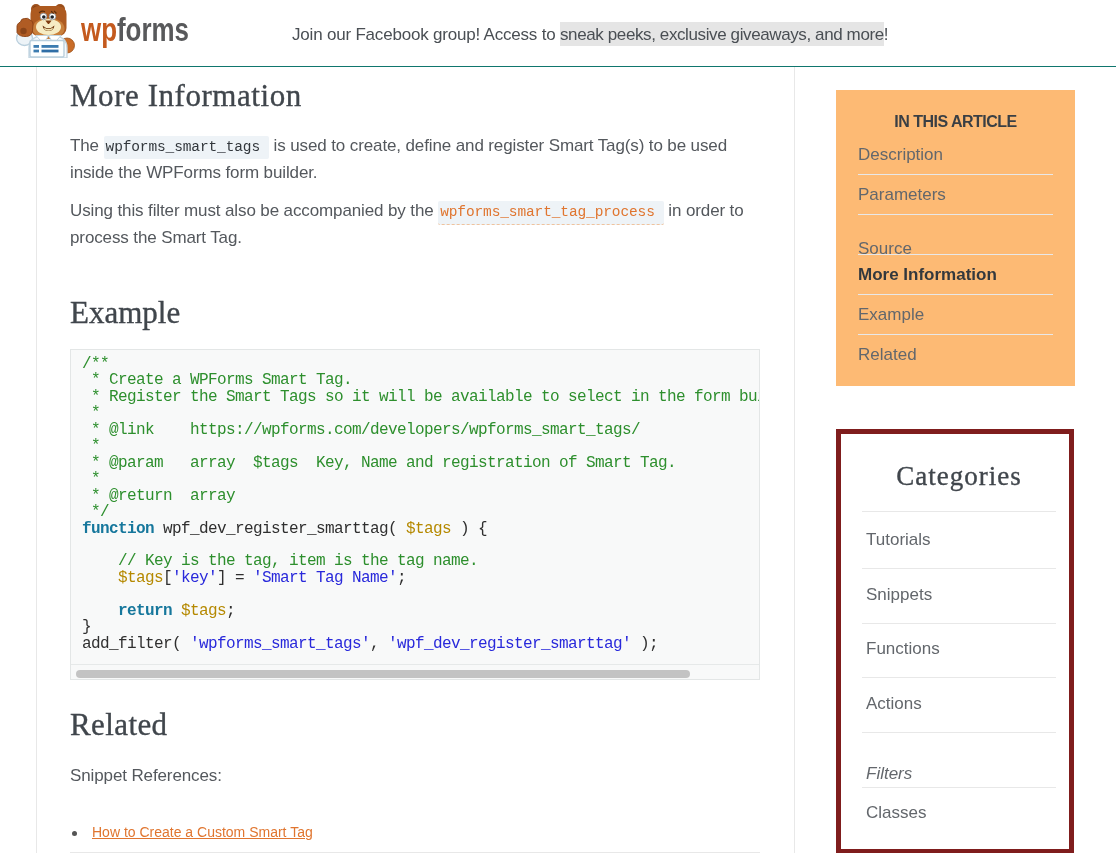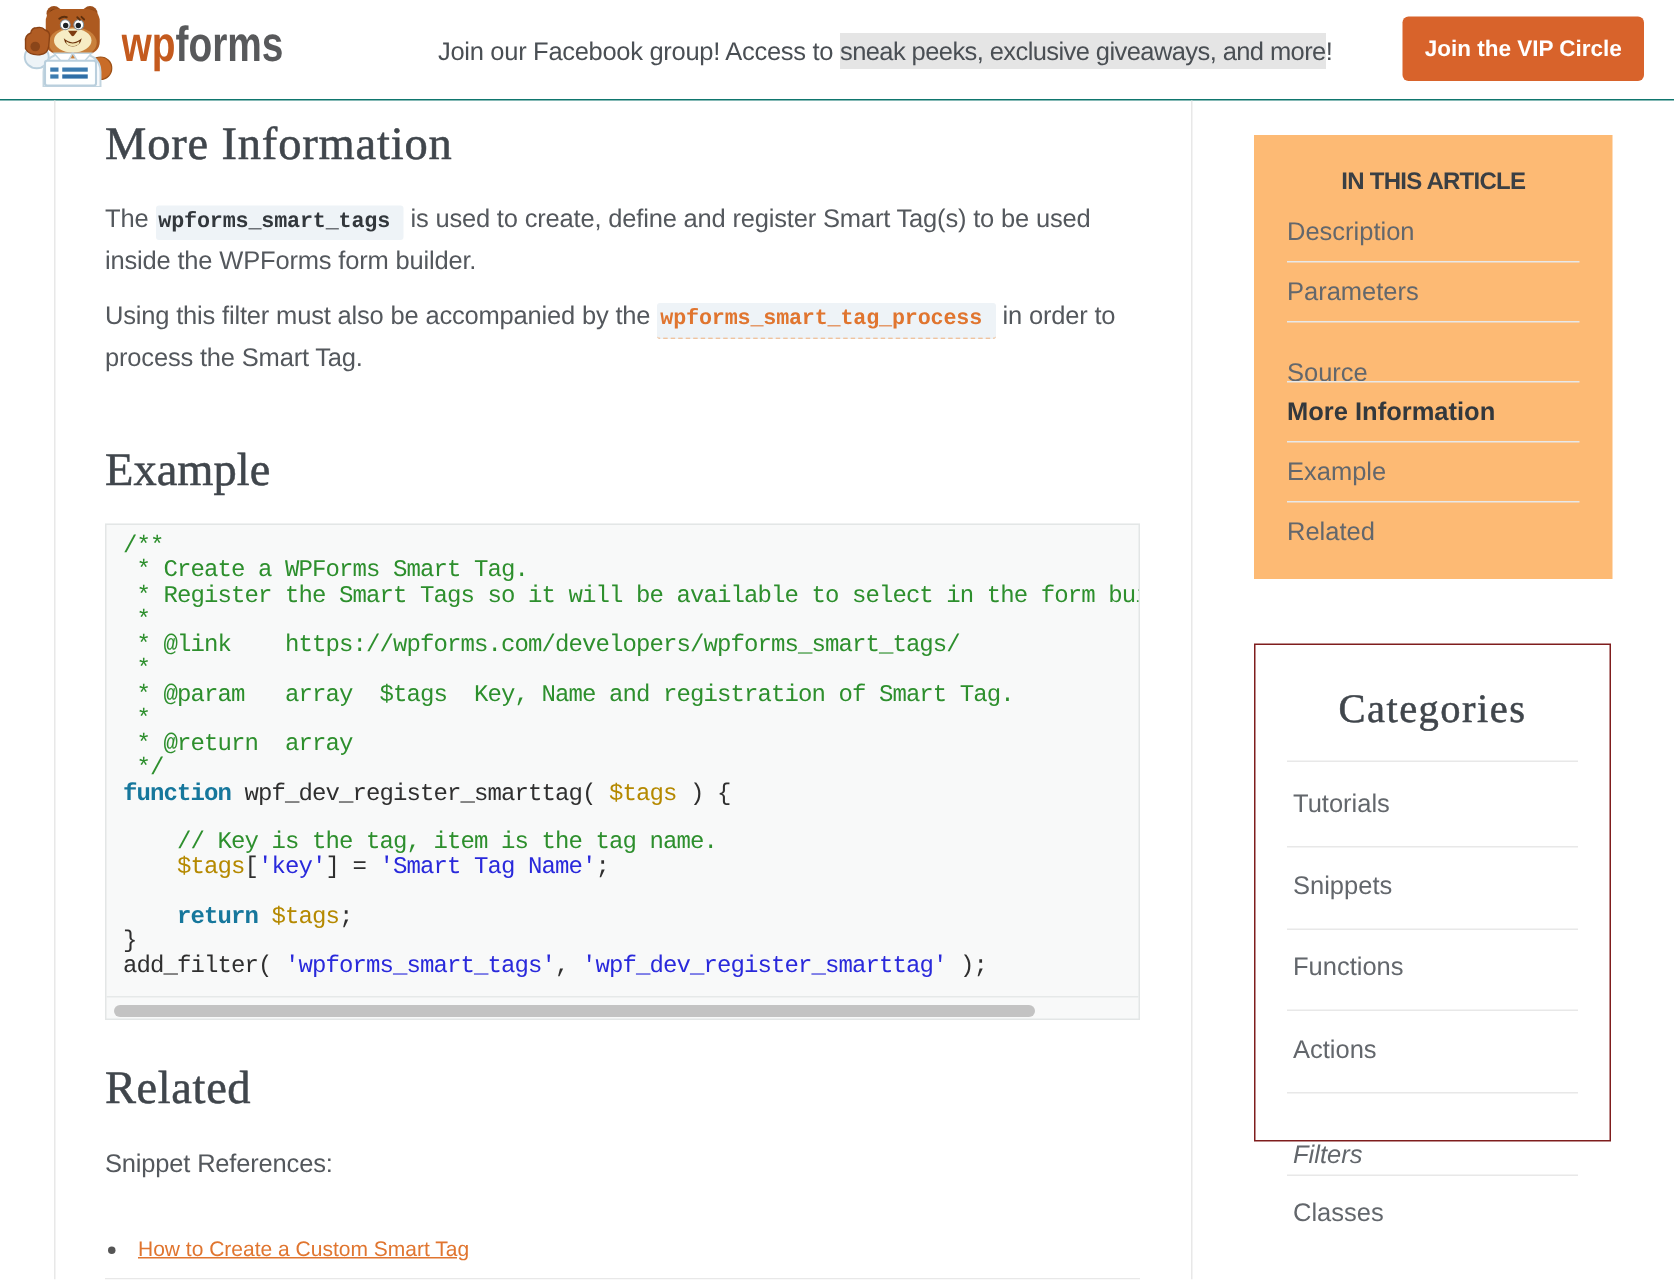--- a/index.html
+++ b/index.html
@@ -12,21 +12,21 @@
 #logotext { position:absolute; left:81px; top:0px; }
 #promo { position:absolute; left:292px; top:25px; font-size:17px; letter-spacing:-0.2px; color:#4a4f54; white-space:nowrap; }
 #promo mark { background:#e5e5e5; color:#4a4f54; padding:3px 0 2px 0; letter-spacing:-0.39px; }
 #vipbtn { position:absolute; left:935px; top:11px; width:161px; height:43px; background:#d8632b; border-radius:4px; color:#fff; font-size:15px; font-weight:bold; text-align:center; line-height:43px; }
 
 
 #colwrap { position:absolute; left:36px; top:67px; width:759px; height:786px; border-left:1px solid #e8e8e8; border-right:1px solid #e8e8e8; }
 
 h1 { position:absolute; left:70px; font-family:"Liberation Serif", serif; font-weight:normal; color:#40464c; font-size:31px; -webkit-text-stroke:0.35px #40464c; }
 .para { position:absolute; left:70px; width:692px; font-size:17px; letter-spacing:-0.12px; line-height:26px; color:#54585d; }
-.ic { font-family:"Liberation Mono", monospace; font-size:14.5px; font-weight:bold; background:#eef3f7; padding:3px 9px 4px 2px; border-radius:2px; color:#32373c; }
+.ic { font-family:"Liberation Mono", monospace; font-size:14.5px; font-weight:normal; background:#eef3f7; padding:3px 9px 4px 2px; border-radius:2px; color:#32373c; }
 .ic.lnk { color:#e0752f; border-bottom:1px dashed #efc39e; }
 
 #h-more { top:78px; letter-spacing:0.55px; }
 #p1 { top:133px; }
 #p2 { top:198px; }
 #h-example { top:295px; }
 #h-related { top:707px; letter-spacing:0.4px; }
 #p3 { top:763px; }
 #bullet { position:absolute; left:72px; top:831px; width:5px; height:5px; border-radius:50%; background:#555; }
 #li-link { position:absolute; left:92px; top:824px; font-size:14px; color:#e0752f; text-decoration:underline; }
@@ -42,21 +42,21 @@
 .vr { color:#b58900; }
 .st { color:#2929db; }
 
 
 #box1 { position:absolute; left:836px; top:90px; width:239px; height:296px; background:#fdba74; }
 #box1 .title { position:absolute; left:0; top:108px; width:239px; text-align:center; font-size:16px; font-weight:bold; color:#3a3f44; letter-spacing:-0.5px; }
 #box1 .title { top:23px; }
 .s1item { position:absolute; left:22px; font-size:17px; color:#63676c; }
 .s1sep { position:absolute; left:22px; width:195px; border-top:1px solid #e8e8e8; }
 
-#box2 { position:absolute; left:836px; top:429px; width:238px; height:332px; background:#fff; border:1px solid #7f1d1d; }
+#box2 { position:absolute; left:836px; top:429px; width:238px; height:425px; background:#fff; border:5px solid #7f1d1d; }
 #box2 .title { position:absolute; left:0; top:0; width:236px; text-align:center; font-family:"Liberation Serif", serif; font-size:27px; color:#40464c; letter-spacing:1px; -webkit-text-stroke:0.35px #40464c; }
 .s2item { position:absolute; left:25px; font-size:17px; color:#63676c; }
 .s2sep { position:absolute; left:21px; width:194px; border-top:1px solid #e8e8e8; }
 </style>
 </head>
 <body>
 <div id="canvas">
 
   <div id="header">
     <svg id="logoicon" width="62" height="54" viewBox="0 0 62 54">
@@ -88,21 +88,20 @@
       <rect x="27.5" y="41" width="17" height="2.8" fill="#3c7cb0"></rect>
       <rect x="19.5" y="45.6" width="5.5" height="2.8" fill="#3c7cb0"></rect>
       <rect x="27.5" y="45.6" width="17" height="2.8" fill="#2e6ea6"></rect>
     </svg>
     <svg id="logotext" width="112" height="60" viewBox="0 0 112 60">
       <g transform="scale(1,1.2)">
         <text x="0" y="34.1" font-family="Liberation Sans, sans-serif" font-weight="bold" font-size="27.5" textLength="108" lengthAdjust="spacingAndGlyphs"><tspan fill="#c45a1e">wp</tspan><tspan fill="#58595b">forms</tspan></text>
       </g>
     </svg>
     <div id="promo">Join our Facebook group! Access to <mark>sneak peeks, exclusive giveaways, and more</mark>!</div>
-    <div id="vipbtn">Join the VIP Circle</div>
   </div>
 
   <div id="colwrap"></div>
 
   <h1 id="h-more">More Information</h1>
   <div class="para" id="p1">The <span class="ic">wpforms_smart_tags</span> is used to create, define and register Smart Tag(s) to be used inside the WPForms form builder.</div>
   <div class="para" id="p2">Using this filter must also be accompanied by the <span class="ic lnk">wpforms_smart_tag_process</span> in order to process the Smart Tag.</div>
   <h1 id="h-example">Example</h1>
 
   <div id="codeblock">

